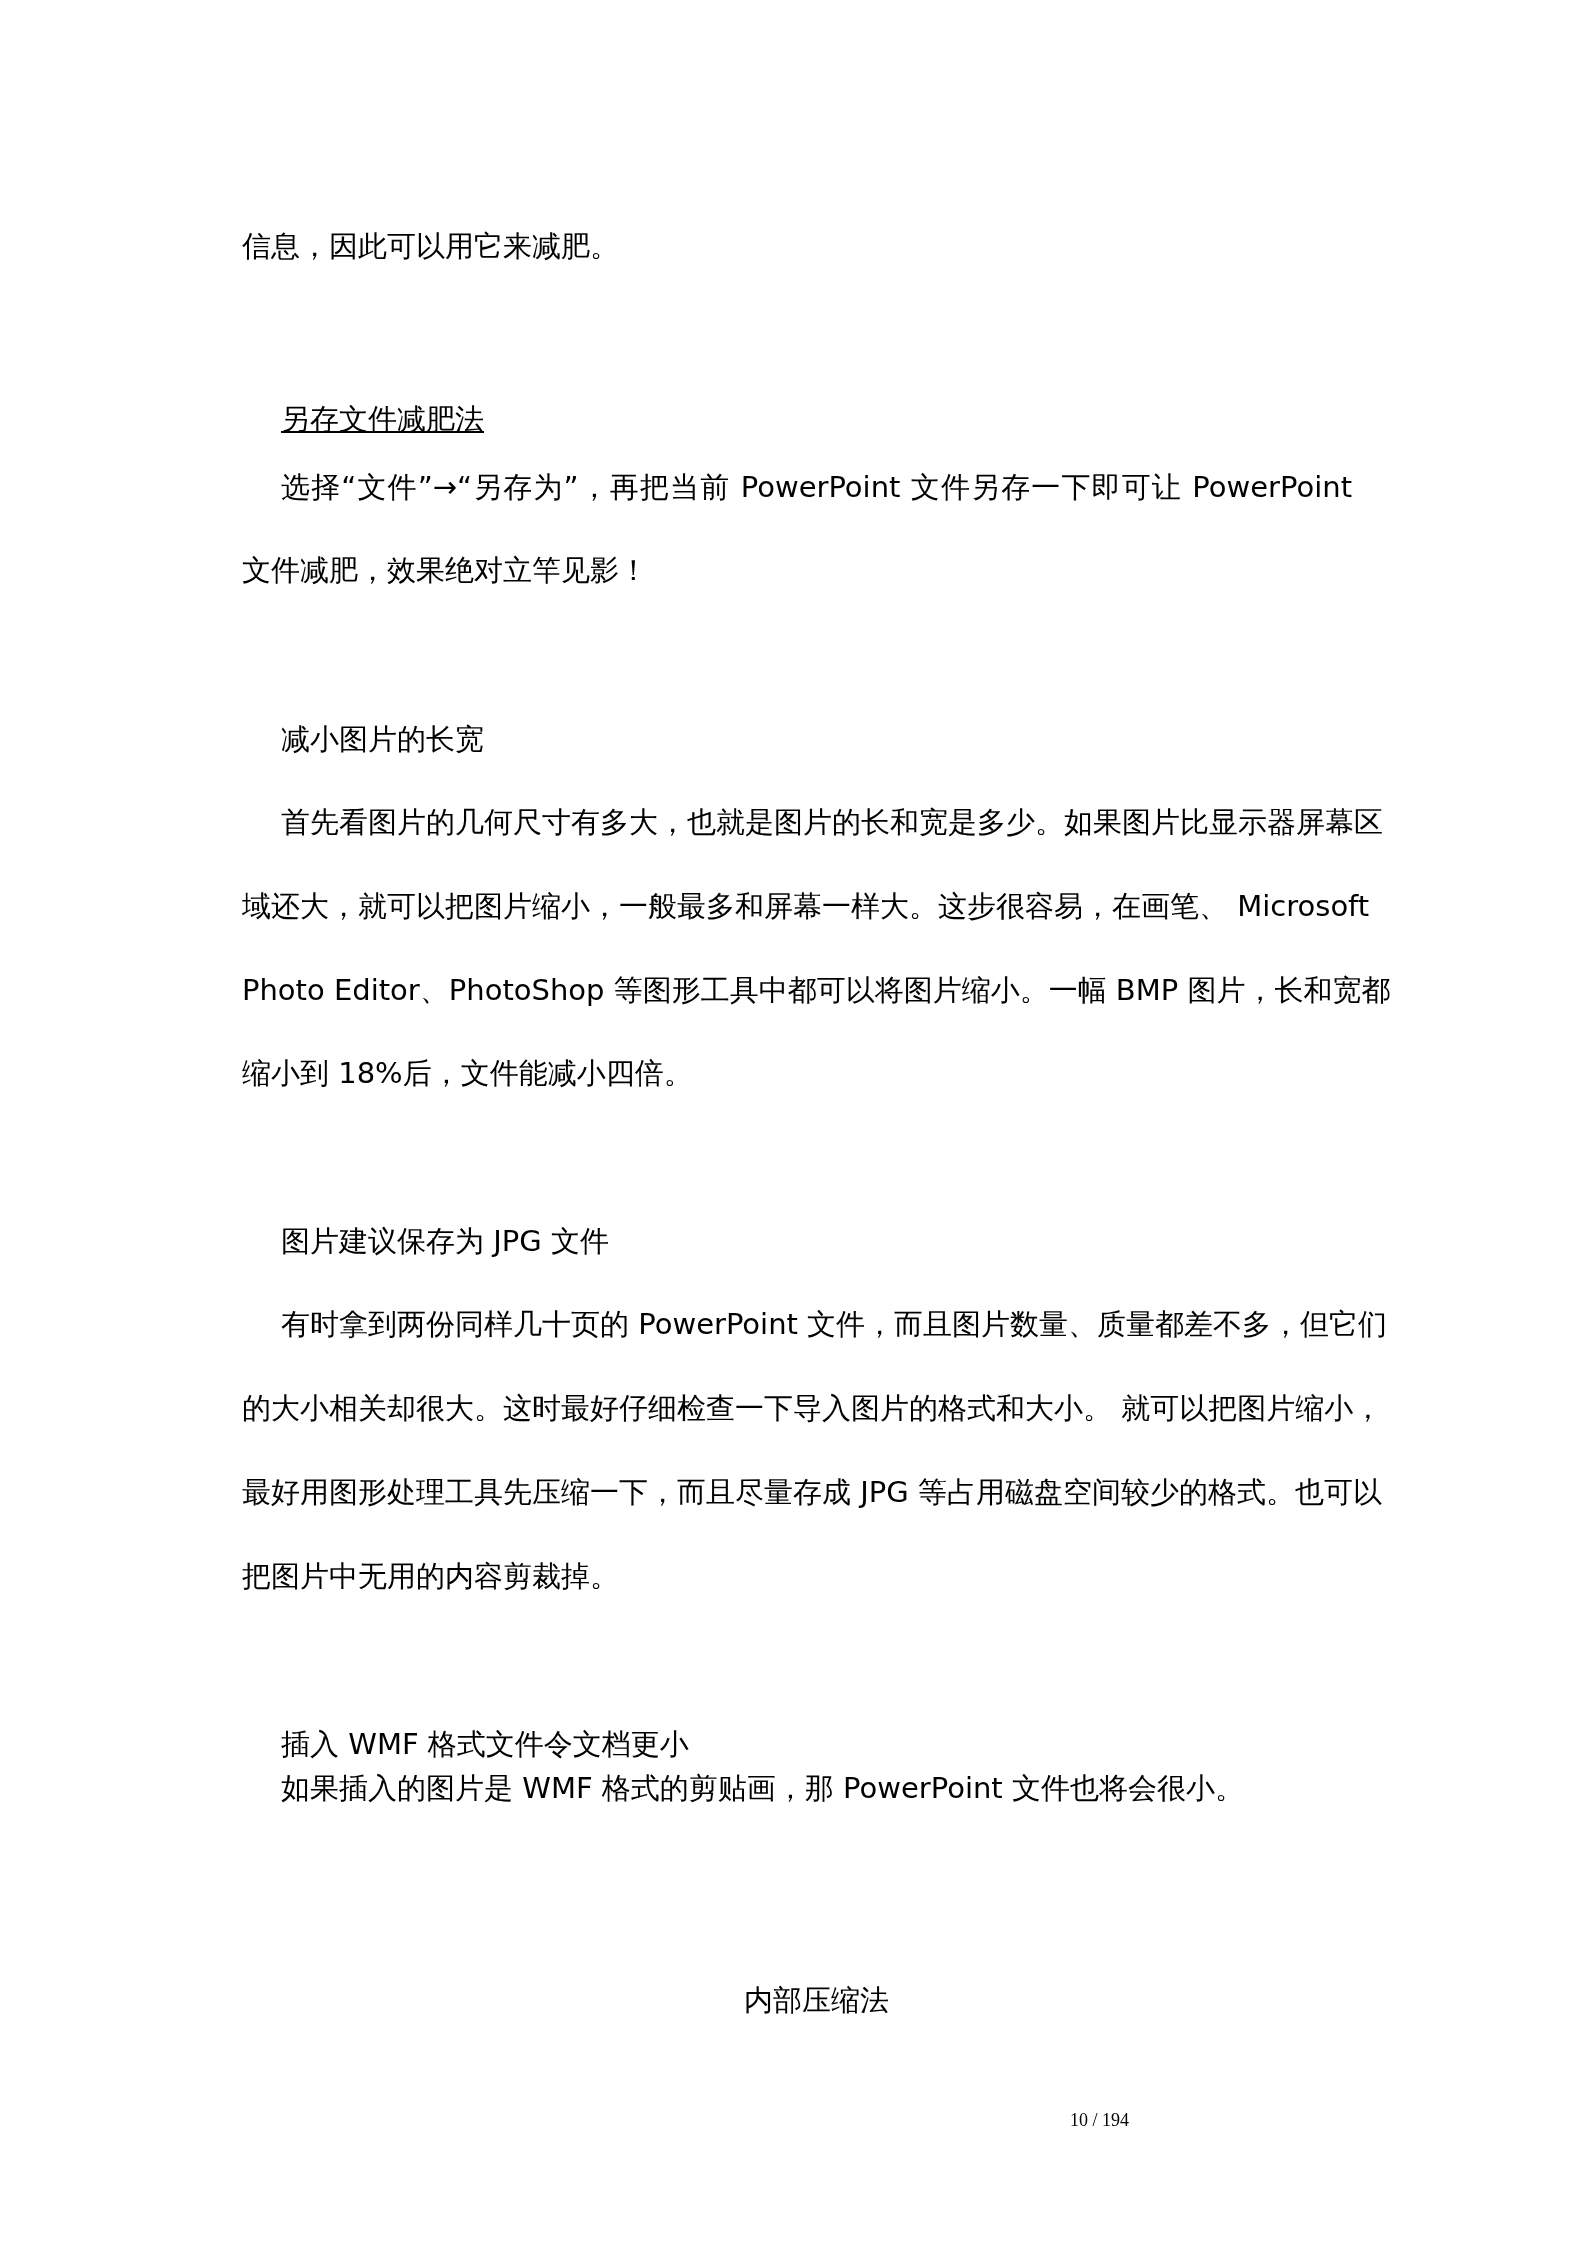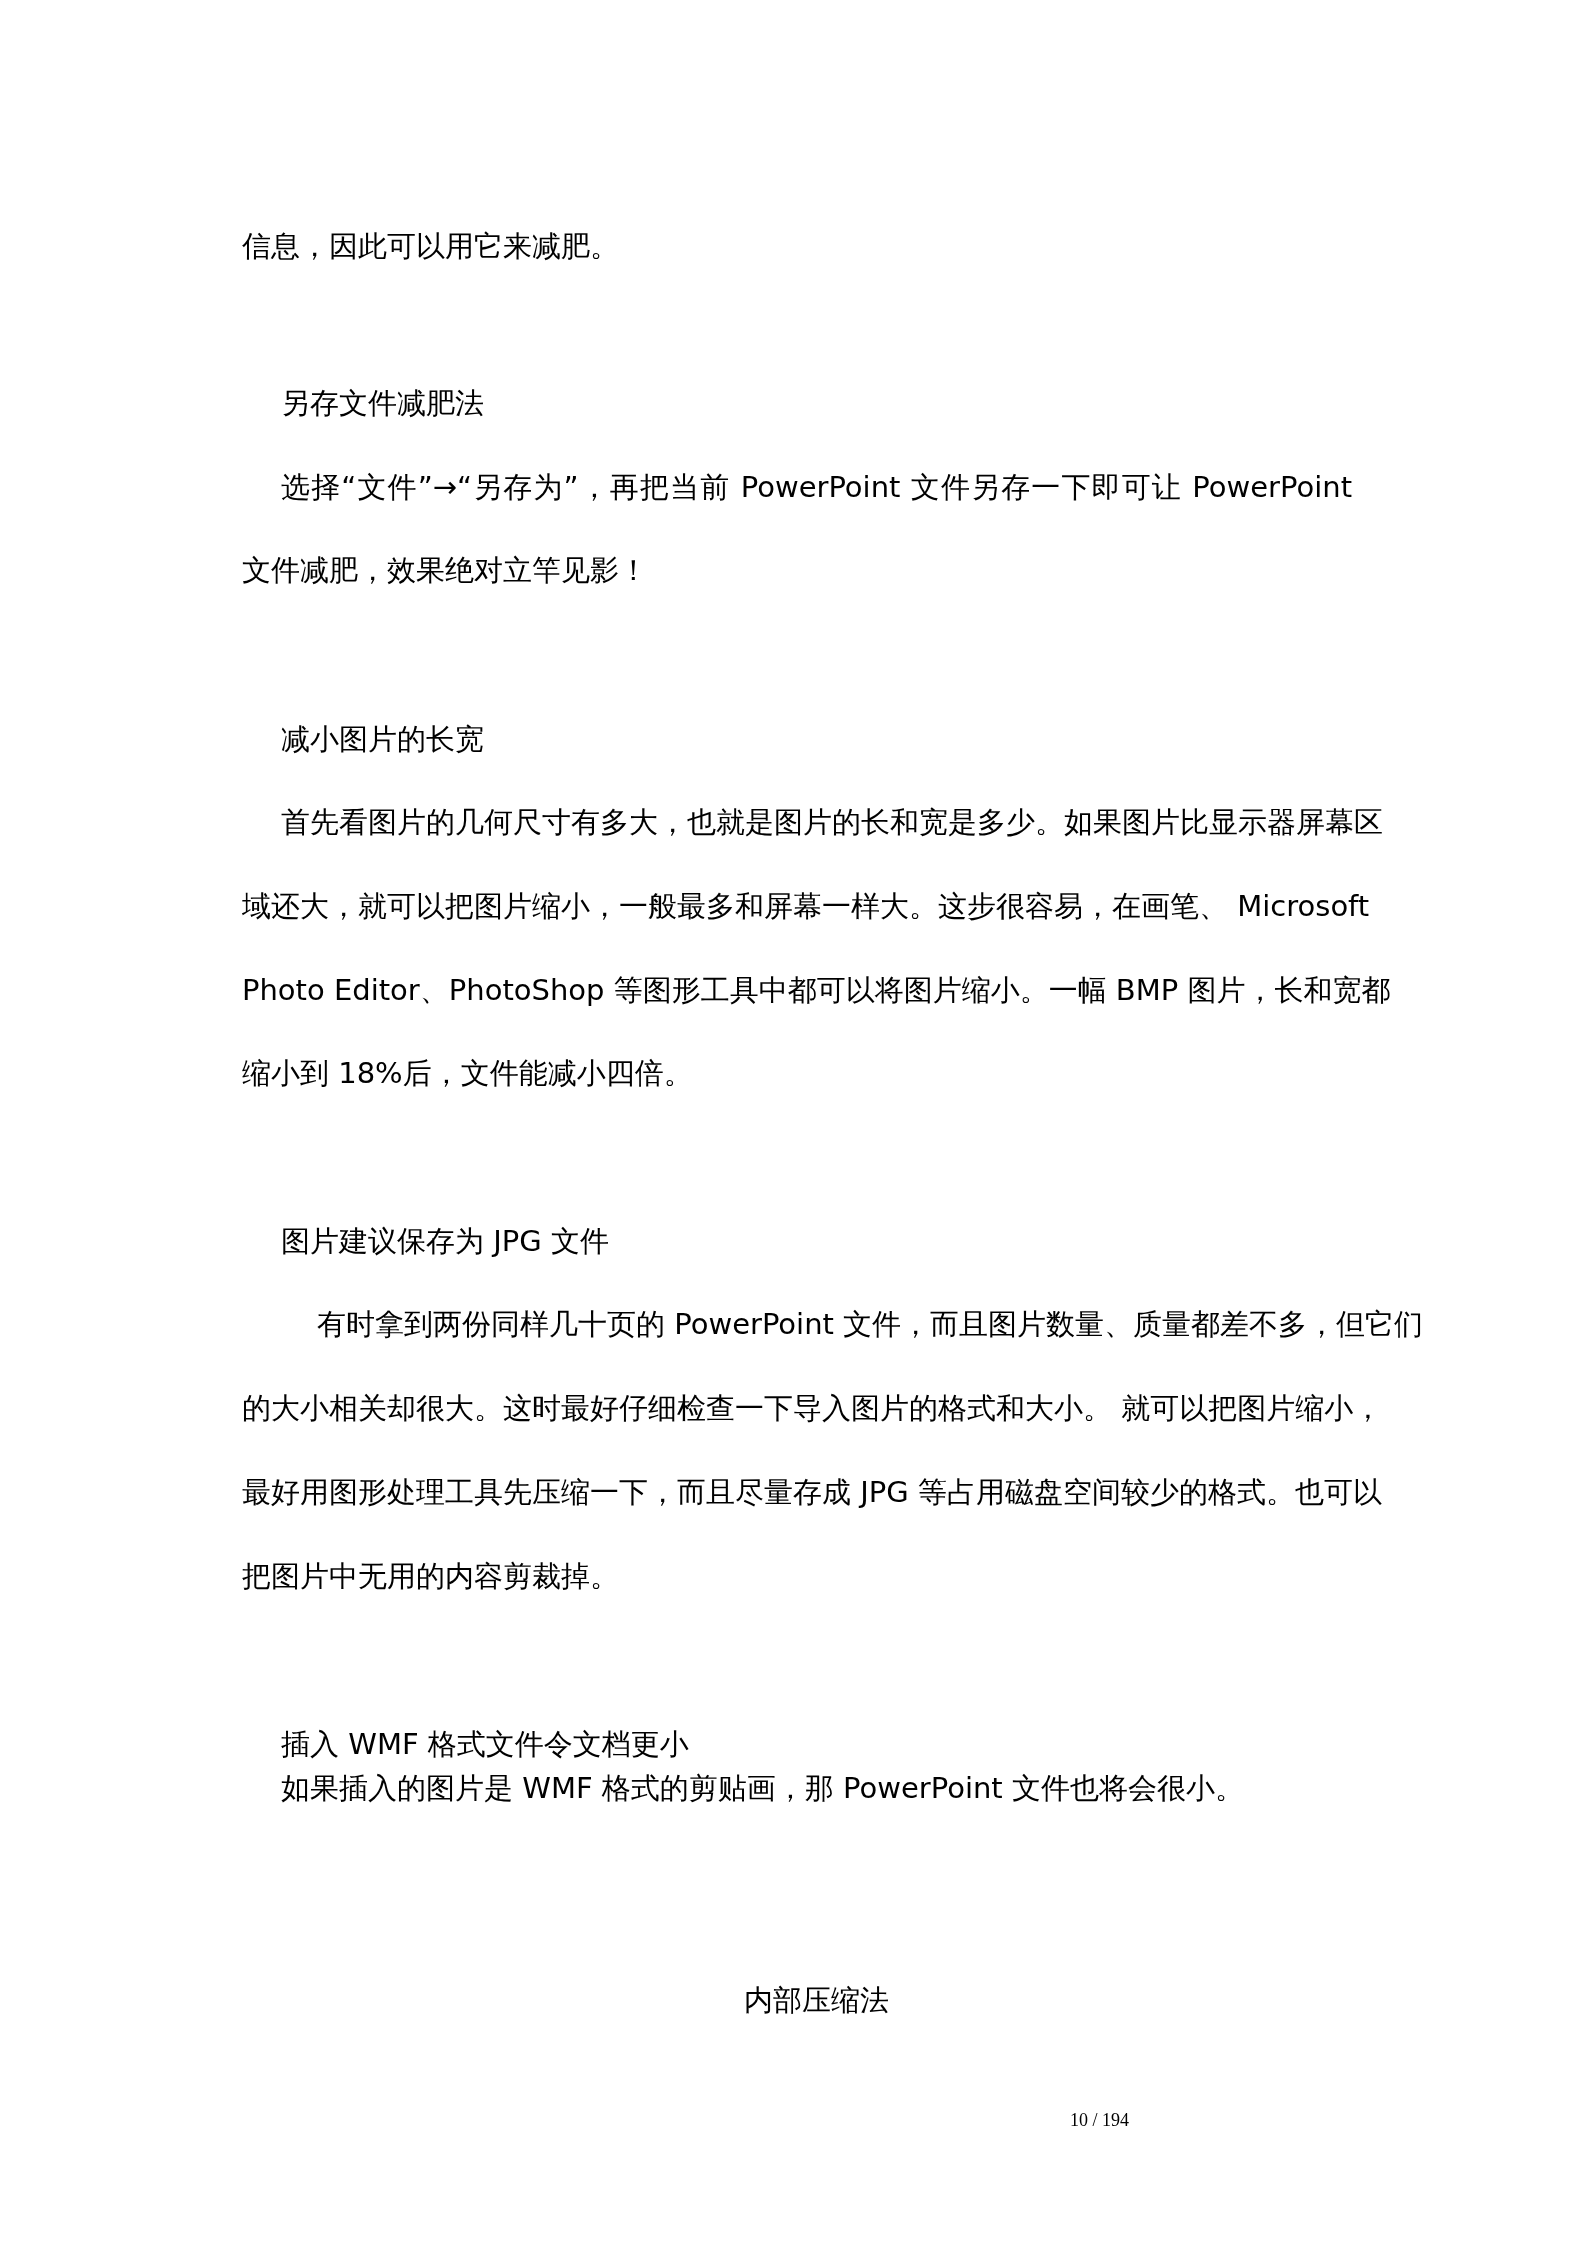--- a/index.html
+++ b/index.html
@@ -11,32 +11,32 @@
   .line.justify { text-align: justify; text-align-last: justify; }
   .pagenum { position: absolute; left: 1070px; top: 2103px; font-size: 18px; line-height: 34px;
              font-family: "Liberation Serif", "DejaVu Serif", serif; }
 </style>
 </head>
 <body>
 
 <div>
   <div class="line" style="top:214px;margin-top:12px;">信息，因此可以用它来减肥。</div>
 
-  <div class="line indent" style="top:383px;">另存文件减肥法</div>
+  <div class="line indent" style="top:399px;text-decoration:underline;">另存文件减肥法</div>
   <div class="line indent justify" style="top:467px;">选择“文件”→“另存为”，再把当前 PowerPoint 文件另存一下即可让 PowerPoint</div>
   <div class="line" style="top:550px;">文件减肥，效果绝对立竿见影！</div>
 
   <div class="line indent" style="top:719px;">减小图片的长宽</div>
   <div class="line indent justify" style="top:802px;">首先看图片的几何尺寸有多大，也就是图片的长和宽是多少。如果图片比显示器屏幕区</div>
   <div class="line justify" style="top:886px;">域还大，就可以把图片缩小，一般最多和屏幕一样大。这步很容易，在画笔、 Microsoft</div>
   <div class="line justify" style="top:970px;">Photo Editor、PhotoShop 等图形工具中都可以将图片缩小。一幅 BMP 图片，长和宽都</div>
   <div class="line" style="top:1053px;">缩小到 18%后，文件能减小四倍。</div>
 
   <div class="line indent" style="top:1221px;">图片建议保存为 JPG 文件</div>
-  <div class="line indent justify" style="top:1304px;margin-left:36px;">有时拿到两份同样几十页的 PowerPoint 文件，而且图片数量、质量都差不多，但它们</div>
+  <div class="line indent justify" style="top:1304px;">有时拿到两份同样几十页的 PowerPoint 文件，而且图片数量、质量都差不多，但它们</div>
   <div class="line justify" style="top:1388px;">的大小相关却很大。这时最好仔细检查一下导入图片的格式和大小。 就可以把图片缩小，</div>
   <div class="line justify" style="top:1472px;">最好用图形处理工具先压缩一下，而且尽量存成 JPG 等占用磁盘空间较少的格式。也可以</div>
   <div class="line" style="top:1556px;">把图片中无用的内容剪裁掉。</div>
 
   <div class="line indent" style="top:1724px;">插入 WMF 格式文件令文档更小</div>
   <div class="line indent" style="top:1768px;">如果插入的图片是 WMF 格式的剪贴画，那 PowerPoint 文件也将会很小。</div>
 
   <div class="line indent" style="top:1980px;text-align:center;">内部压缩法</div>
 
   <div class="pagenum">10 / 194</div>

